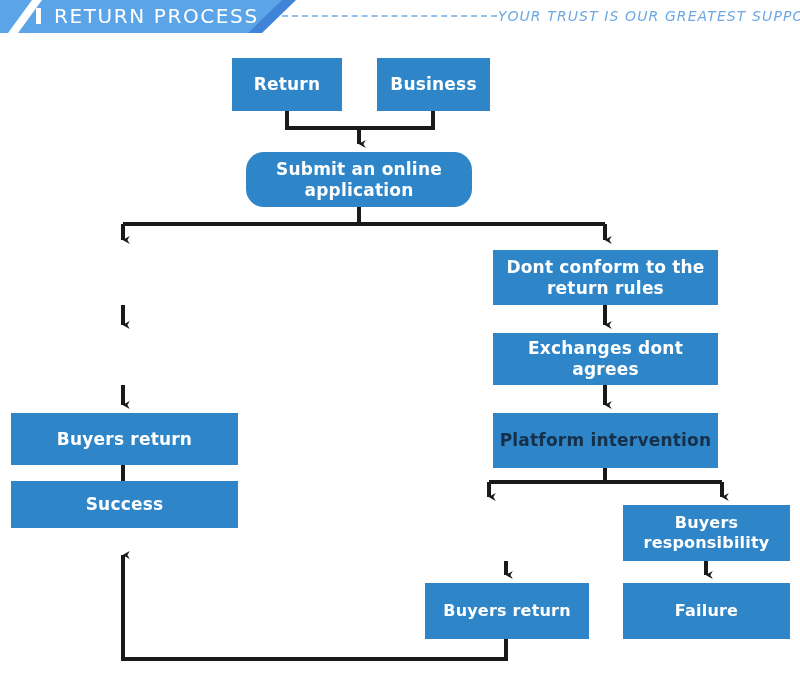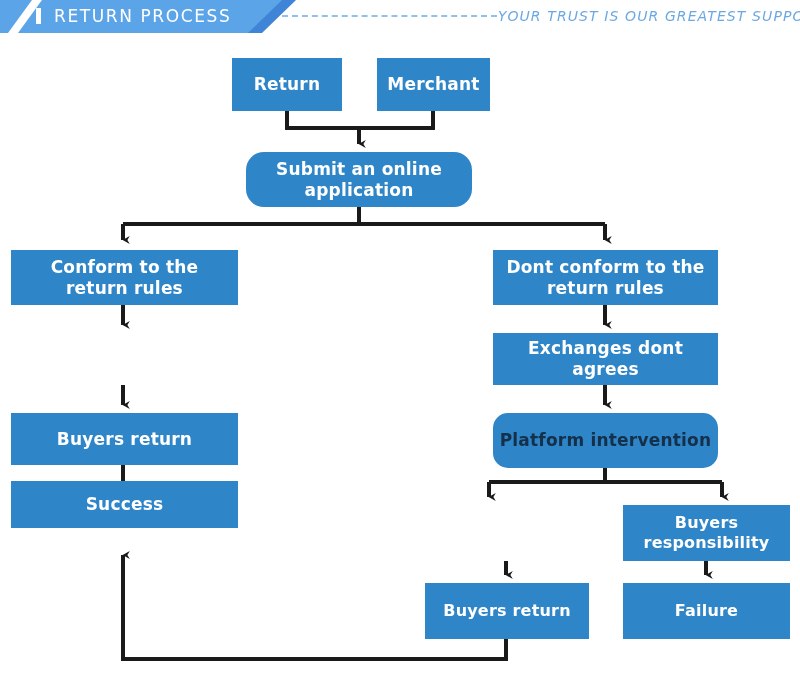--- a/index.html
+++ b/index.html
@@ -29,21 +29,21 @@
     position:absolute;top:0;left:248px;width:48px;height:33px;
     background:#3F84D6;
     clip-path:polygon(34px 0, 48px 0, 14px 33px, 0 33px);
   }
   .banner-mark{
     position:absolute;left:36px;top:8px;width:5px;height:16px;
     background:#ffffff;
   }
   .banner-title{
     position:absolute;left:54px;top:6px;
-    color:#ffffff;font-size:17px;letter-spacing:1.6px;
+    color:#ffffff;font-size:20px;letter-spacing:1.6px;
     font-weight:400;line-height:21px;white-space:nowrap;
   }
   .banner-dash{
     position:absolute;left:282px;top:15px;width:215px;height:0;
     border-top:2px dashed #8FC0EE;
   }
   .banner-tagline{
     position:absolute;left:498px;top:7px;
     color:#6BA8E2;font-size:14px;font-style:italic;
     letter-spacing:1.1px;white-space:nowrap;line-height:19px;
@@ -113,24 +113,23 @@
       <path d="M722,448 L722,463" marker-end="url(#ah)"></path>
 
       <path d="M506,527 L506,541" marker-end="url(#ah)"></path>
       <path d="M706,527 L706,541" marker-end="url(#ah)"></path>
 
       <path d="M506,605 L506,625 L123,625 L123,521" marker-end="url(#ahu)"></path>
     </g>
   </svg>
 
   <div class="node" style="left:232px;top:24px;width:110px;height:53px;">Return</div>
-  <div class="node" style="left:377px;top:24px;width:113px;height:53px;">Merchant</div>
+  <div class="node" style="left:377px;top:24px;width:113px;height:53px;">Business</div>
   <div class="node" style="left:246px;top:118px;width:226px;height:55px;border-radius:18px;">Submit an online application</div>
-  <div class="node" style="left:11px;top:216px;width:227px;height:55px;">Conform to the return rules</div>
   <div class="node" style="left:493px;top:216px;width:225px;height:55px;">Dont conform to the return rules</div>
   <div class="node" style="left:493px;top:299px;width:225px;height:52px;">Exchanges dont agrees</div>
   <div class="node" style="left:11px;top:379px;width:227px;height:52px;">Buyers return</div>
-  <div class="node dark" style="left:493px;top:379px;width:225px;height:55px;border-radius:15px;">Platform intervention</div>
+  <div class="node dark" style="left:493px;top:379px;width:225px;height:55px;">Platform intervention</div>
   <div class="node" style="left:11px;top:447px;width:227px;height:47px;">Success</div>
   <div class="node sm" style="left:623px;top:471px;width:167px;height:56px;">Buyers responsibility</div>
   <div class="node sm" style="left:425px;top:549px;width:164px;height:56px;">Buyers return</div>
   <div class="node sm" style="left:623px;top:549px;width:167px;height:56px;">Failure</div>
 </div>
 
 </body></html>

